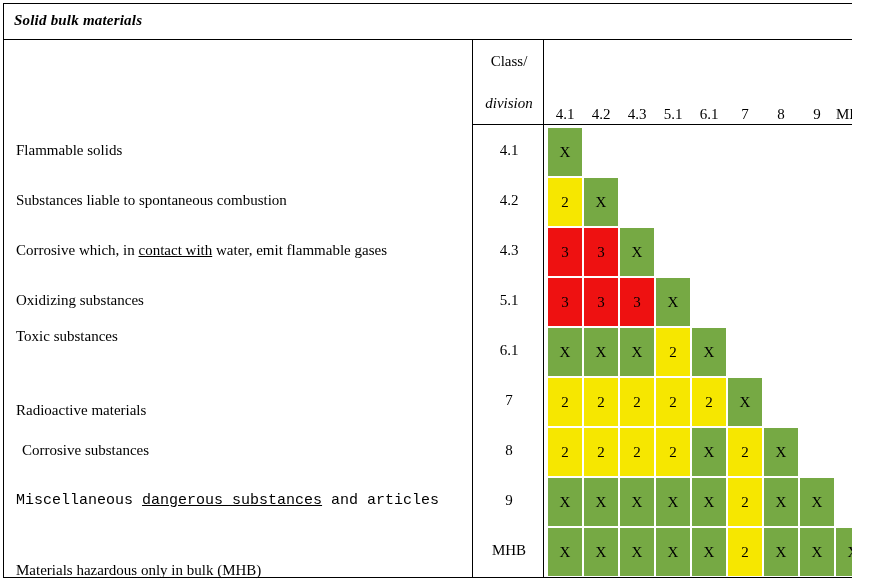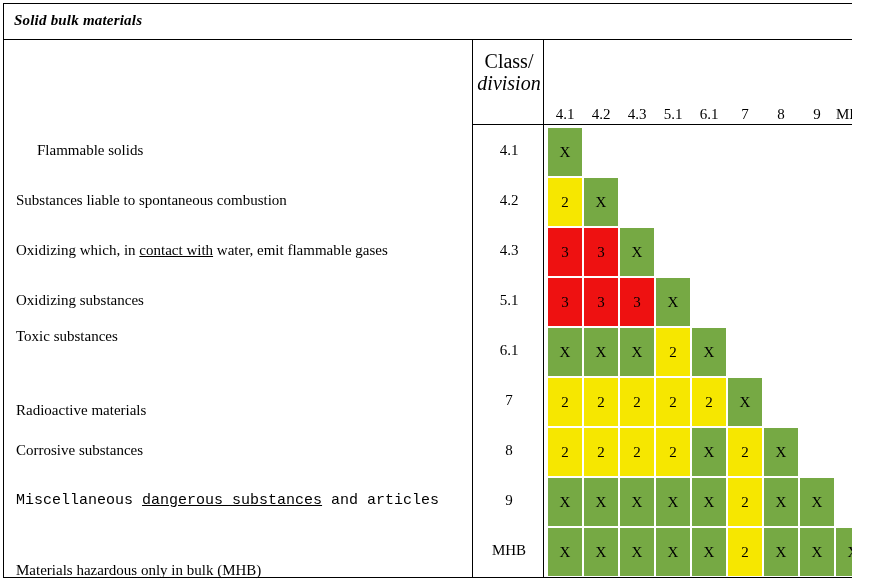--- a/index.html
+++ b/index.html
@@ -74,24 +74,24 @@
     height: 1px;
     background: #000000;
   }
 
   .class-div {
     position: absolute;
     left: 472px;
     top: 10px;
     width: 66px;
     text-align: center;
-    font-size: 20px;
+    font-size: 15px;
     line-height: 22px;
   }
-  .class-div .ln2 { font-style: italic; }
+  .class-div .ln2 { font-style: italic; margin-top: 20px; }
 
   .colhead {
     position: absolute;
     top: 66px;
     text-align: center;
     font-size: 15px;
     width: 36px;
   }
 
   .rowlabel {
@@ -152,27 +152,27 @@
           <div class="colhead" style="left: 579px;">4.2</div>
           <div class="colhead" style="left: 615px;">4.3</div>
           <div class="colhead" style="left: 651px;">5.1</div>
           <div class="colhead" style="left: 687px;">6.1</div>
           <div class="colhead" style="left: 723px;">7</div>
           <div class="colhead" style="left: 759px;">8</div>
           <div class="colhead" style="left: 795px;">9</div>
           <div class="colhead" style="left: 831px;">MHB</div>
         </div>
       <div id="rowlabels">
-          <div class="rowlabel" style="top: 102px; margin-left: 21px;"><span>Flammable solids</span></div>
+          <div class="rowlabel" style="top: 102px;"><span>Flammable solids</span></div>
           <div class="rowlabel" style="top: 152px; text-align: center;"><span>Substances liable to spontaneous combustion</span></div>
-          <div class="rowlabel" style="top: 202px;"><span>Oxidizing which, in </span><u>contact  with</u><span> water, emit flammable  gases</span></div>
+          <div class="rowlabel" style="top: 202px;"><span>Corrosive which, in </span><u>contact  with</u><span> water, emit flammable  gases</span></div>
           <div class="rowlabel" style="top: 252px;"><span>Oxidizing substances</span></div>
           <div class="rowlabel" style="top: 288px; text-align: center;"><span>Toxic substances</span></div>
           <div class="rowlabel" style="top: 362px;"><span>Radioactive materials</span></div>
-          <div class="rowlabel" style="top: 402px;"><span>Corrosive substances</span></div>
+          <div class="rowlabel" style="top: 402px; margin-left: 6px;"><span>Corrosive substances</span></div>
           <div class="rowlabel" style="top: 452px; font-family: Liberation Mono, monospace;"><span>Miscellaneous </span><u>dangerous  substances</u><span> and articles</span></div>
           <div class="rowlabel" style="top: 522px;"><span>Materials hazardous only in bulk (MHB)</span></div>
         </div>
       <div id="rownums">
           <div class="rownum" style="top: 102px;">4.1</div>
           <div class="rownum" style="top: 152px;">4.2</div>
           <div class="rownum" style="top: 202px;">4.3</div>
           <div class="rownum" style="top: 252px;">5.1</div>
           <div class="rownum" style="top: 302px;">6.1</div>
           <div class="rownum" style="top: 352px;">7</div>

